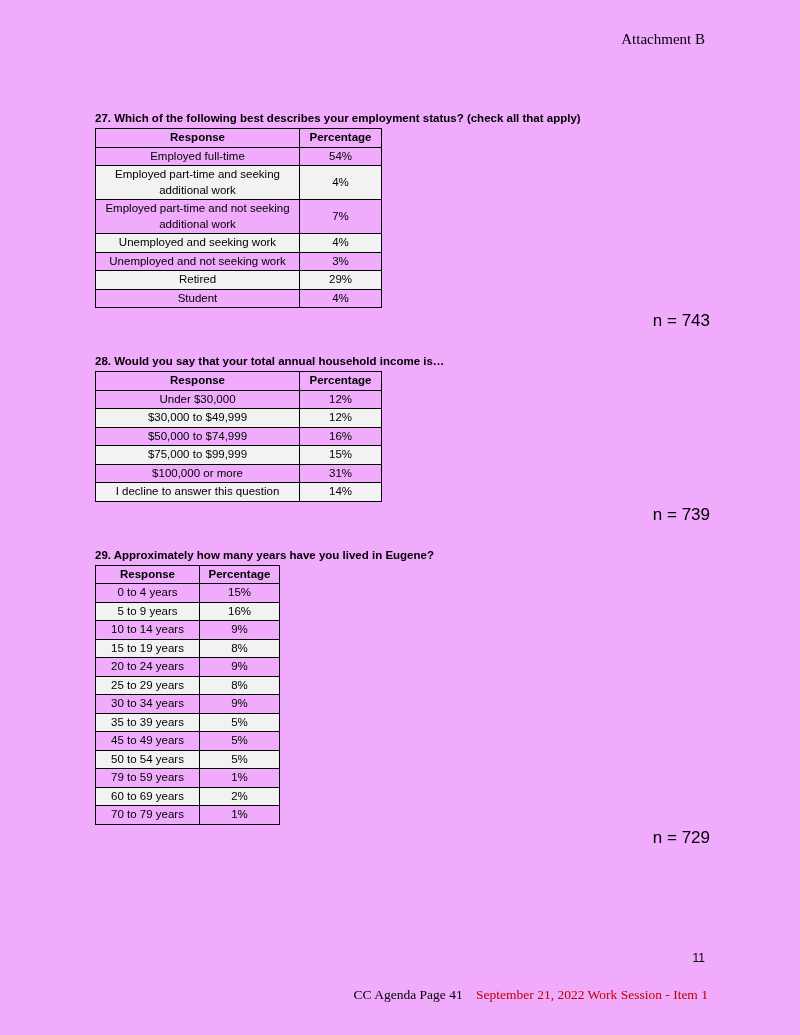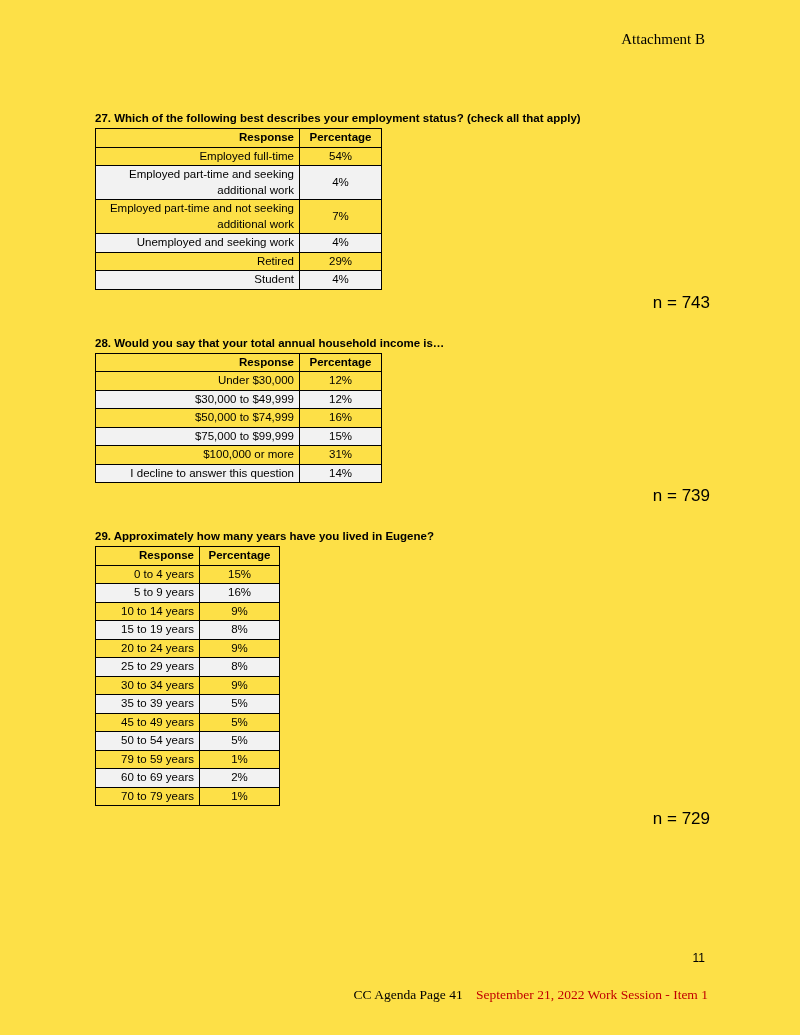--- a/index.html
+++ b/index.html
@@ -1,21 +1,21 @@
 <!DOCTYPE html>
 <html><head>
 <meta charset="utf-8">
 <style>
   * { box-sizing: border-box; margin: 0; padding: 0; }
   html, body { background: #ffffff; }
   .page {
     position: relative;
     width: 800px;
     height: 1035px;
-    background: #fde047;
+    background: #f0abfc;
     font-family: "Liberation Sans", sans-serif;
     color: #000000;
     overflow: hidden;
   }
   .header {
     position: absolute;
     top: 31px;
     right: 95px;
     font-family: "Liberation Serif", serif;
     font-size: 15px;
@@ -37,21 +37,21 @@
     table-layout: fixed;
     font-size: 11.5px;
   }
   .data-table th, .data-table td {
     border: 1px solid #000000;
     padding: 1px 5px;
     line-height: 15.5px;
     vertical-align: middle;
   }
   .data-table th { font-weight: bold; }
-  .data-table th:first-child, .data-table td:first-child { text-align: right; }
+  .data-table th:first-child, .data-table td:first-child { text-align: center; }
   .data-table th:last-child, .data-table td:last-child { text-align: center; }
   .data-table tbody tr:nth-child(even) { background: #f2f2f2; }
   .t-wide  { width: 286px; }
   .t-wide  th:first-child { width: 204px; }
   .t-wide  th:last-child  { width: 82px; }
   .t-narrow { width: 184px; }
   .t-narrow th:first-child { width: 104px; }
   .t-narrow th:last-child  { width: 80px; }
   .n-label {
     font-size: 17px;
@@ -105,20 +105,24 @@
             </tr>
             <tr>
               <td>Employed part-time and not seeking additional work</td>
               <td>7%</td>
             </tr>
             <tr>
               <td>Unemployed and seeking work</td>
               <td>4%</td>
             </tr>
             <tr>
+              <td>Unemployed and not seeking work</td>
+              <td>3%</td>
+            </tr>
+            <tr>
               <td>Retired</td>
               <td>29%</td>
             </tr>
             <tr>
               <td>Student</td>
               <td>4%</td>
             </tr>
           </tbody>
         </table>
       <div class="n-label">n = 743</div>

